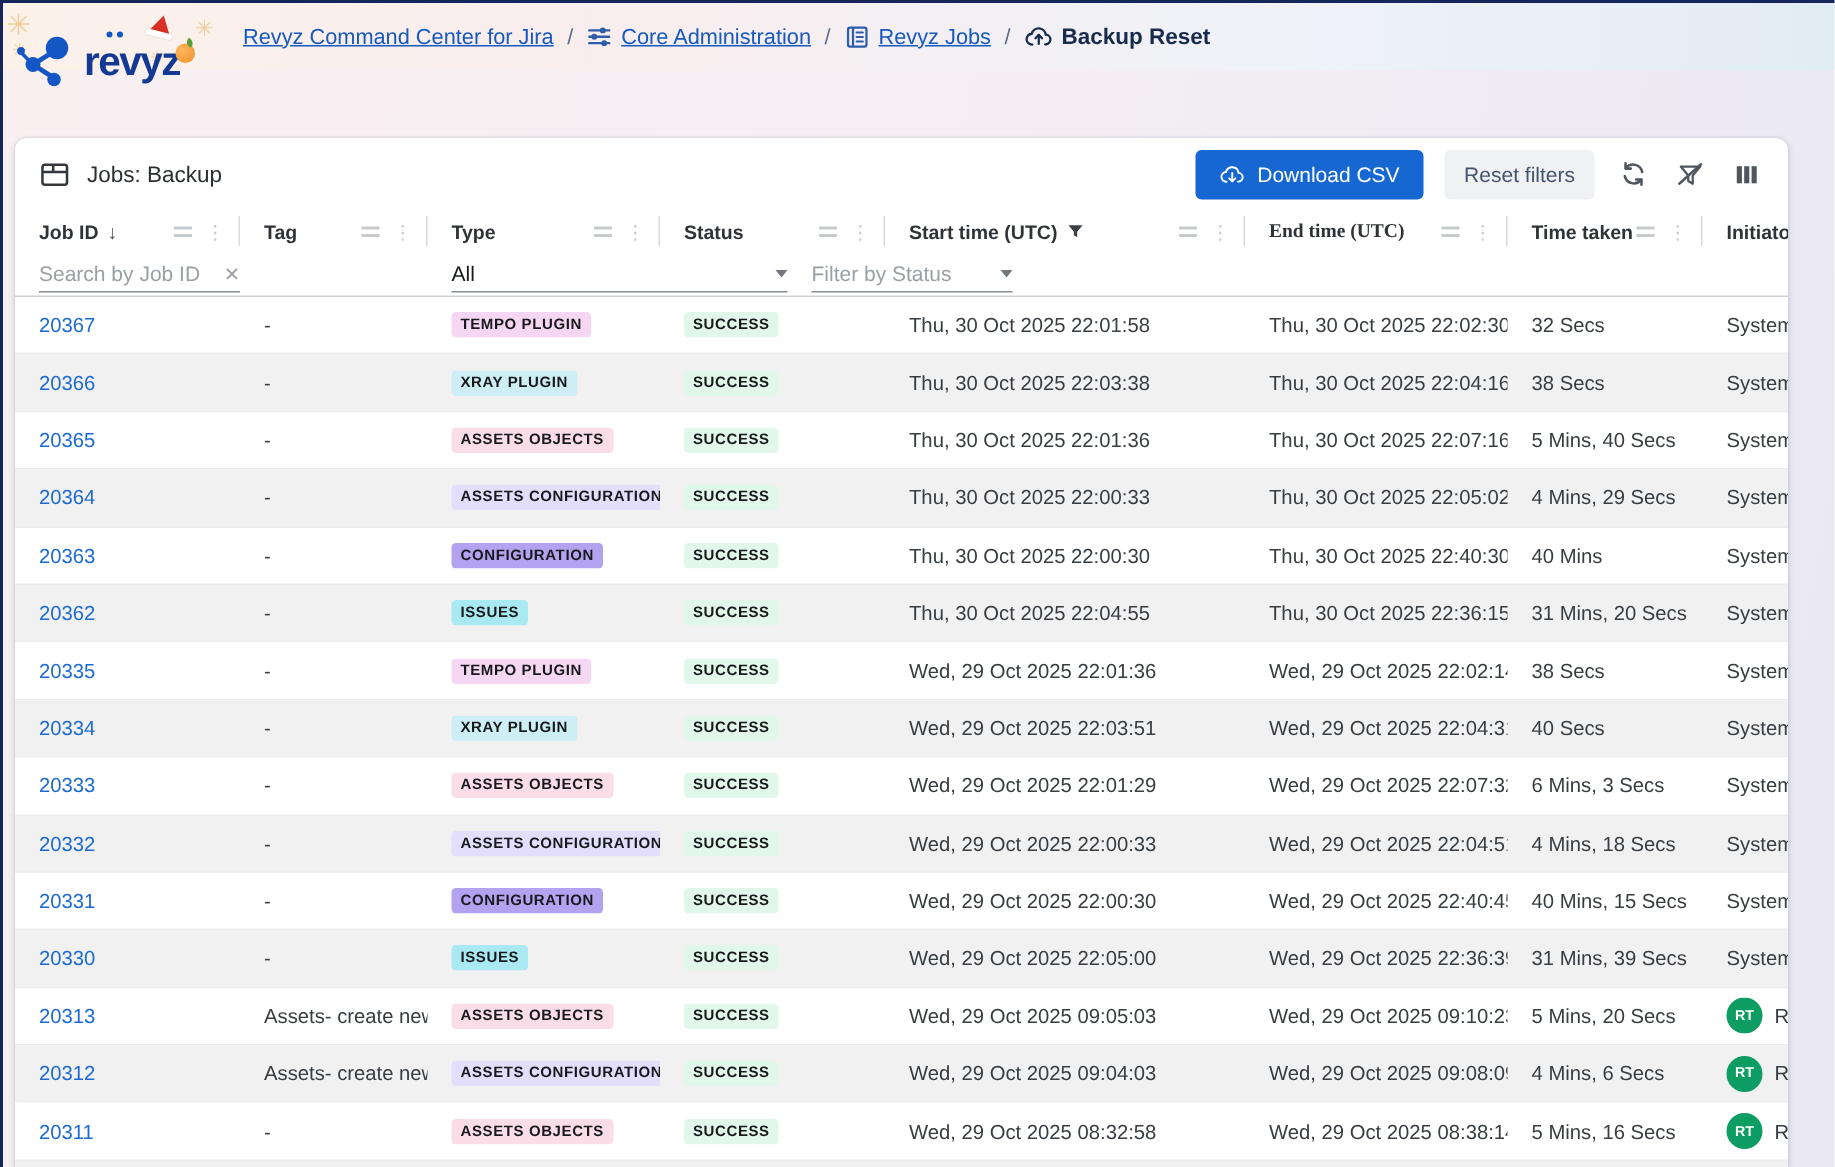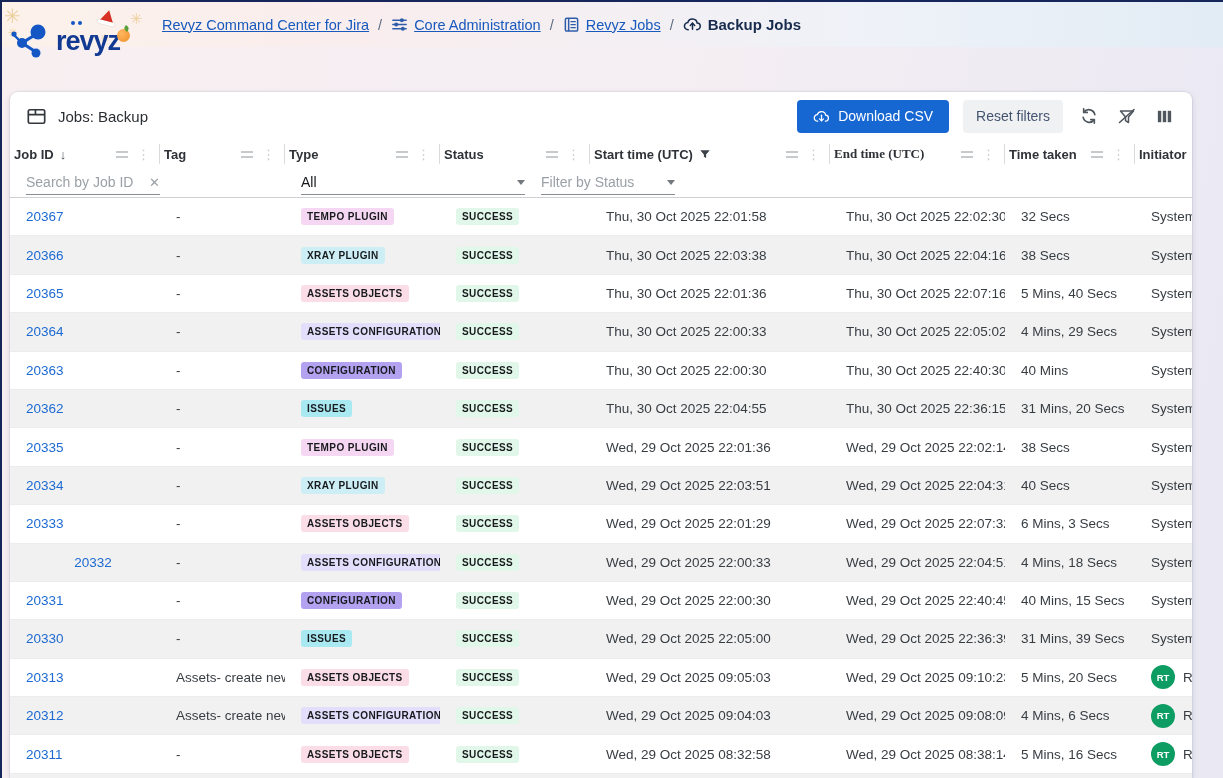--- a/index.html
+++ b/index.html
@@ -53,21 +53,21 @@
   .toolbar-spacer { flex:1; }
   .toolbar-right { display:flex; align-items:center; gap:14px; }
   .btn { height:33px; border:none; border-radius:4px; font-family:inherit; font-size:14px; cursor:pointer; display:flex; align-items:center; gap:8px; }
   .btn-primary { background:#1767d2; color:#fff; padding:0 16px; font-weight:500; }
   .btn-subtle { background:#f0f1f3; color:#44546f; padding:0 13px; font-weight:500; }
   .tool-icon { display:inline-flex; cursor:pointer; padding:2px; }
 
   
   .tbl { flex:1; display:flex; flex-direction:column; overflow:hidden; }
   .thead { height:28px; flex:0 0 auto; display:flex; align-items:center; }
-  .th { height:100%; display:flex; align-items:center; padding-left:4px; position:relative; flex:0 0 auto; }
+  .th { height:100%; display:flex; align-items:center; padding-left:16px; position:relative; flex:0 0 auto; }
   .th-label { font-size:13px; font-weight:bold; color:#2f3338; white-space:nowrap; }
   .th-sort { font-size:13px; color:#4b5157; margin-left:6px; }
   .th-funnel { margin-left:6px; display:inline-flex; }
   .th-tools { margin-left:auto; display:flex; align-items:center; gap:9px; padding-right:10px; }
   .th-eq { width:12px; height:7px; border-top:2px solid #c7cacd; border-bottom:2px solid #c7cacd; cursor:pointer; }
   .th-dots { color:#c7cacd; font-size:13px; letter-spacing:0; cursor:pointer; line-height:1; }
   .th-sep { position:absolute; right:0; top:4px; bottom:4px; width:1px; background:#d8dadd; }
 
   .tfilter { height:30px; flex:0 0 auto; display:flex; align-items:flex-start; border-bottom:1px solid #cfd1d4; }
   .tf-cell { height:100%; padding-left:16px; flex:0 0 auto; display:flex; align-items:center; }
@@ -154,21 +154,21 @@
       </span>
       <span class="crumb-sep">/</span>
       <span class="crumb current">
         <span class="crumb-icon">
           <svg width="19" height="19" viewBox="0 0 20 20">
             <path d="M5.5 15.5 a3.8 3.8 0 0 1 -.4-7.6 a5 5 0 0 1 9.8 .6 a3.3 3.3 0 0 1 -.4 6.9" fill="none" stroke="#172b4d" stroke-width="1.6" stroke-linecap="round"></path>
             <line x1="10" y1="15" x2="10" y2="8.8" stroke="#172b4d" stroke-width="1.6" stroke-linecap="round"></line>
             <path d="M7.7 11 L10 8.6 L12.3 11" fill="none" stroke="#172b4d" stroke-width="1.6" stroke-linecap="round" stroke-linejoin="round"></path>
           </svg>
         </span>
-        <span>Backup Jobs</span>
+        <span>Backup Reset</span>
       </span>
     </nav>
 </div>
 
 <div class="card">
 
   <div class="toolbar">
     <div class="toolbar-title">
       <svg width="21" height="21" viewBox="0 0 20 20">
         <rect x="2.2" y="3.6" width="15.6" height="12.8" rx="1.6" fill="none" stroke="#33373c" stroke-width="1.6"></rect>
@@ -535,21 +535,21 @@
             <span>Wed, 29 Oct 2025 22:07:32</span>
           </div>
           <div class="td" style="width: 130px;">
             <span>6 Mins, 3 Secs</span>
           </div>
           <div class="td" style="width: 220px;">
             <span>System</span>
           </div>
         </div>
         <div class="tr alt">
-          <div class="td" style="width: 150px; justify-content: center;">
+          <div class="td" style="width: 150px;">
             <a class="job-link">20332</a>
           </div>
           <div class="td" style="width: 125px;">
             <span style="overflow: hidden; white-space: nowrap;">-</span>
           </div>
           <div class="td" style="width: 155px;">
             <span class="badge" style="background: rgb(226, 222, 251);">ASSETS CONFIGURATION</span>
           </div>
           <div class="td" style="width: 150px;">
             <span class="badge" style="background: rgb(225, 247, 233);">SUCCESS</span>

